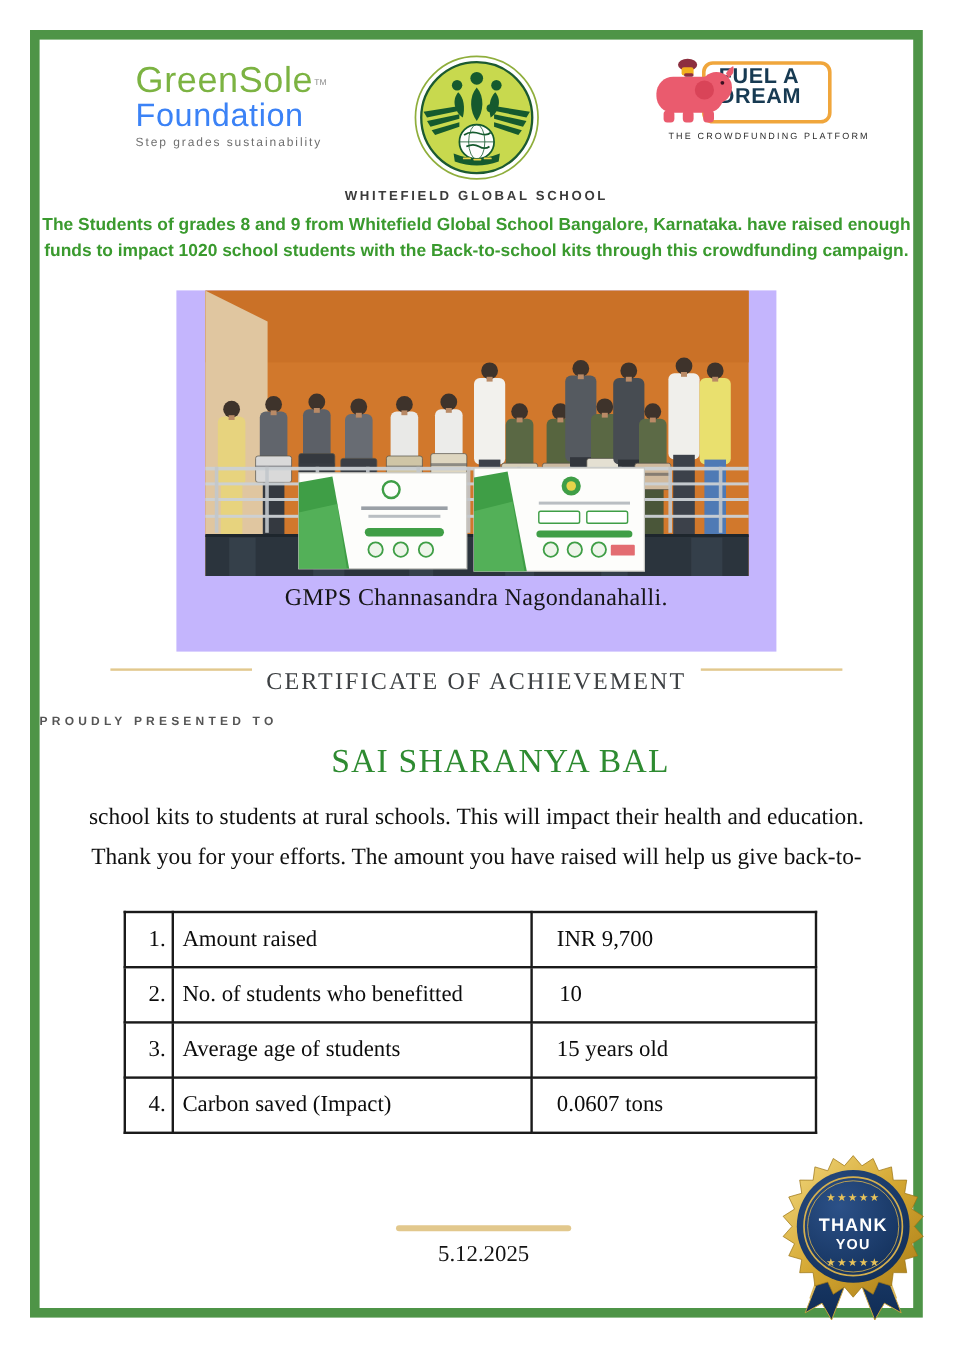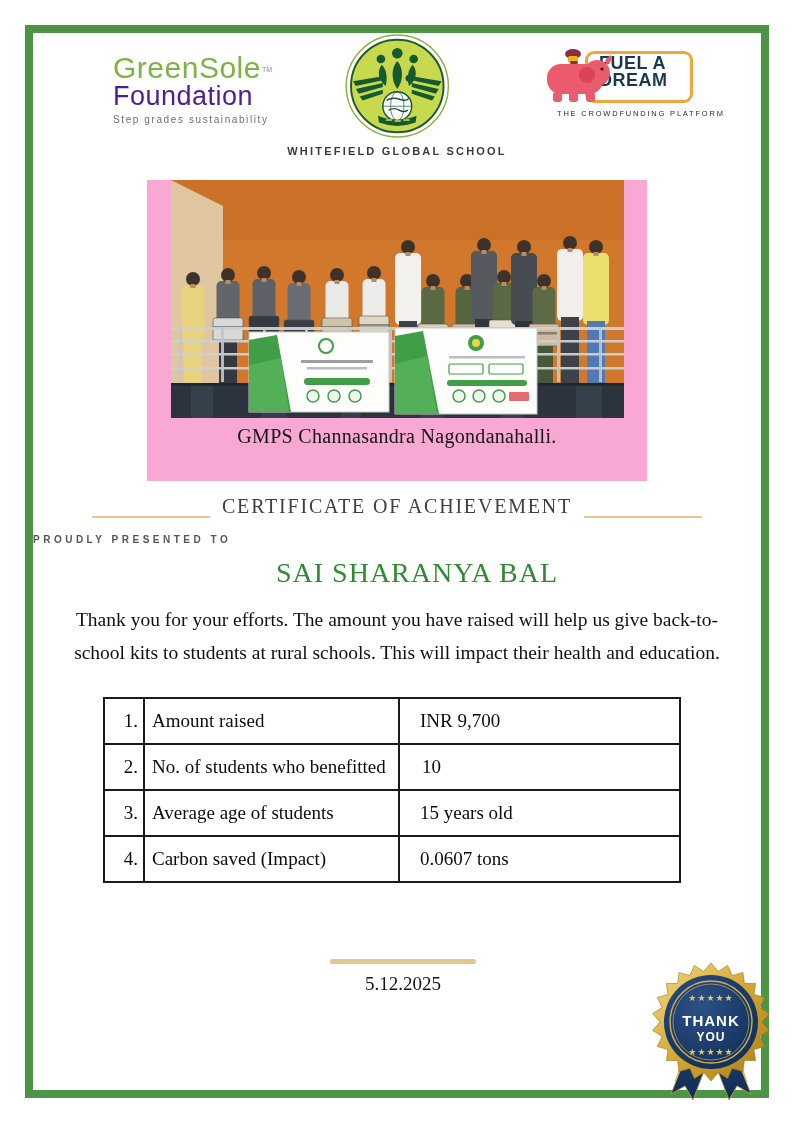--- a/index.html
+++ b/index.html
@@ -12,62 +12,62 @@
     position:absolute; left:25px; top:25px; right:25px; bottom:25px;
     border:8px solid #4e9447; pointer-events:none; z-index:1;
   }
   .content { position:absolute; left:33px; top:33px; width:728px; z-index:2; }
 
   
   .header { position:relative; height:125px; }
   .gs-logo { position:absolute; left:80px; top:20px; font-family:"Liberation Sans",sans-serif; line-height:1.0; }
   .gs-line1 { font-size:30px; color:#7cb342; letter-spacing:0.5px; }
   .gs-tm { font-size:7px; color:#8a8a8a; vertical-align:super; margin-left:1px; }
-  .gs-line2 { font-size:27px; color:#4c1d95; letter-spacing:0.5px; }
+  .gs-line2 { font-size:27px; color:#3b82f6; letter-spacing:0.5px; }
   .gs-tagline { font-size:10px; color:#6f6f6f; letter-spacing:1.6px; margin-top:5px; }
 
-  .school-logo-wrap { position:absolute; left:50%; transform:translateX(-50%); top:0px; text-align:center; }
+  .school-logo-wrap { position:absolute; left:50%; transform:translateX(-50%); top:12px; text-align:center; }
   .school-label { font-family:"Liberation Sans",sans-serif; font-size:11px; font-weight:bold;
     letter-spacing:2.2px; color:#3b3b3b; margin-top:2px; white-space:nowrap; }
 
   .fad-logo { position:absolute; right:68px; top:14px; width:152px; height:78px; }
   .fad-box { position:absolute; left:44px; right:0; top:4px; height:52px;
     border:3px solid #f0a63c; border-radius:9px; }
   .fad-text { position:absolute; left:58px; top:8px; font-family:"Liberation Sans",sans-serif;
     font-weight:bold; font-size:18px; line-height:0.95; color:#173a52; letter-spacing:0.5px; }
   .fad-elephant { position:absolute; left:0; top:0; }
   .fad-tagline { position:absolute; left:16px; right:0; top:62px; text-align:center;
     font-family:"Liberation Sans",sans-serif; font-size:7.5px; letter-spacing:1.8px; color:#2d2d2d; white-space:nowrap; }
 
   
   .intro { margin-top:20px; text-align:center; font-family:"Liberation Sans",sans-serif;
     font-weight:bold; font-size:14.5px; color:#3a9a2e; line-height:1.45; }
   .intro div { white-space:nowrap; }
 
   
-  .photo-frame { width:500px; height:301px; margin:22px auto 0 auto; background:#f9a8d4; text-align:center; }
+  .photo-frame { width:500px; height:301px; margin:22px auto 0 auto; background:#c4b5fd; text-align:center; }
   .photo { display:block; margin:18px auto 0 auto; }
   .photo-caption { font-size:20px; color:#151515; margin-top:7px; letter-spacing:0.3px; }
 
   
-  .title-row { margin-top:14px; display:flex; align-items:flex-end; justify-content:center; gap:12px; }
+  .title-row { margin-top:14px; display:flex; align-items:flex-start; justify-content:center; gap:12px; }
   .title-line { width:118px; height:2px; background:#e2c88d; }
   .cert-title { font-size:20px; letter-spacing:1.8px; color:#3d4043; white-space:nowrap; }
   .presented { margin-top:16px; text-align:left; font-family:"Liberation Sans",sans-serif;
     font-size:10px; letter-spacing:3.5px; color:#555; font-weight:bold; }
   .recipient { margin-top:12px; text-align:center; font-size:28px; letter-spacing:1px; color:#2e8b31;padding-left:40px; }
 
   .message { margin-top:14px; text-align:center; font-size:19.5px; color:#101010; line-height:1.7; }
   .message div { white-space:nowrap; }
 
   
   .stats { margin-top:28px; margin-left:70px; border-collapse:collapse; width:578px; }
   .stats td { border:2px solid #1a1a1a; height:46px; font-size:19px; color:#0c0c0c; vertical-align:middle; }
   .stats td.num { width:40px; text-align:right; padding-right:5px; }
-  .stats td.label { width:255px; padding-left:7px; }
+  .stats td.label { width:299px; padding-left:7px; }
   .stats td.value { padding-left:20px; }
   .stats tr:nth-child(2) td.value { padding-left:22px; }
 
   
   .date-block { margin-top:76px; text-align:center;padding-left:12px; }
   .date-line { width:146px; height:5px; border-radius:3px; background:#e2c88d; margin:0 auto; }
   .date-text { font-size:19px; color:#141414; margin-top:9px; }
 
   .badge { position:absolute; right:13px; top:960px; z-index:3; }
 </style>
@@ -148,20 +148,24 @@
           <rect x="29" y="14" width="8" height="3" rx="1.5" fill="#8c2f3f"></rect>
 
           <rect x="12" y="45" width="9" height="10" rx="3" fill="#ea5b6e"></rect>
           <rect x="28" y="45" width="9" height="10" rx="3" fill="#ea5b6e"></rect>
           <rect x="45" y="45" width="9" height="10" rx="3" fill="#ea5b6e"></rect>
         </svg>
         <div class="fad-tagline">THE CROWDFUNDING PLATFORM</div>
       </div>
     </div>
 
+    <div class="intro">
+      <div>The Students of grades 8 and 9 from Whitefield Global School Bangalore, Karnataka. have raised enough</div>
+      <div>funds to impact 1020 school students with the Back-to-school kits through this crowdfunding campaign.</div>
+    </div>
 
     <div class="photo-frame">
       <svg class="photo" width="453" height="238" viewBox="0 0 453 238">
         <rect width="453" height="238" fill="#d1782c"></rect>
         <rect width="453" height="60" fill="#ca7127"></rect>
         <polygon points="0,0 52,26 52,238 0,238" fill="#e0c6a0"></polygon>
         <g id="people">
             <rect x="10.5" y="105" width="23" height="58" rx="5" fill="#e7d37e"></rect>
             <rect x="13" y="159" width="18" height="53" fill="#e7d37e"></rect>
             <circle cx="22" cy="99" r="7" fill="#3e332b"></circle>
@@ -307,22 +311,22 @@
     <div class="title-row">
       <div class="title-line"></div>
       <div class="cert-title">CERTIFICATE OF ACHIEVEMENT</div>
       <div class="title-line"></div>
     </div>
 
     <div class="presented">PROUDLY PRESENTED TO</div>
     <div class="recipient">SAI SHARANYA BAL</div>
 
     <div class="message">
+      <div>school kits to students at rural schools. This will impact their health and education.</div>
       <div>Thank you for your efforts. The amount you have raised will help us give back-to-</div>
-      <div>school kits to students at rural schools. This will impact their health and education.</div>
     </div>
 
     <table class="stats">
       <tbody>
         <tr>
           <td class="num">1.</td>
           <td class="label">Amount raised</td>
           <td class="value">INR 9,700</td>
         </tr>
         <tr>

